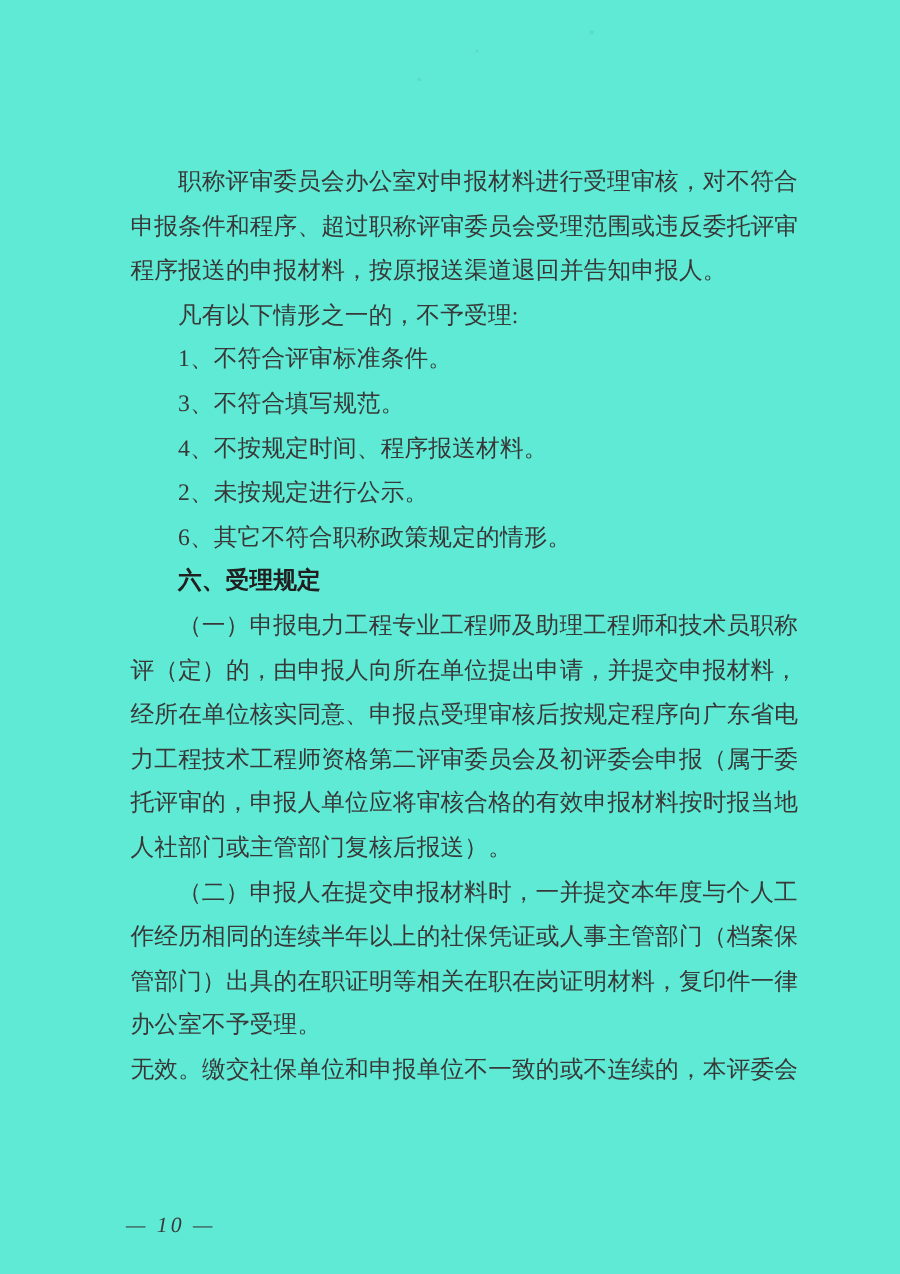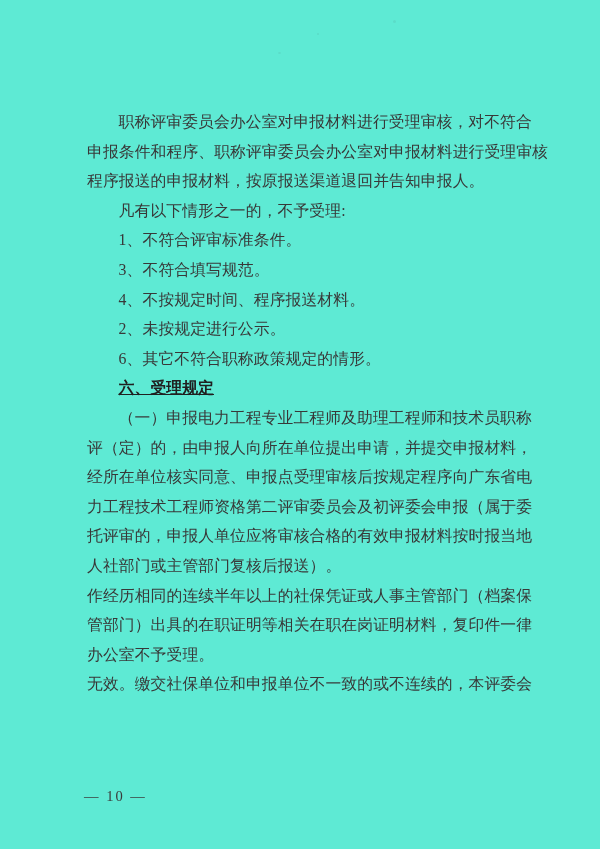--- a/index.html
+++ b/index.html
@@ -28,65 +28,66 @@
     height: 29.6px;
     white-space: nowrap;
     color: #383838;
     letter-spacing: 0.1px;
   }
   .line.indent-2 { padding-left: 31.6px; }
   .line.bold {
     font-family: "Liberation Sans", "DejaVu Sans", sans-serif;
     font-weight: 700;
     color: #202020;
-    text-decoration: underline;
   }
   .page-footer {
     position: absolute;
     left: 84px;
-    top: 788px;
+    top: 809px;
     font-size: 14.5px;
     color: #3a3a3a;
     letter-spacing: 2px;
     font-family: "Liberation Serif", "DejaVu Serif", serif;
+    font-style: italic;
   }
   .scan-speck {
     position: absolute;
     border-radius: 50%;
     background: rgba(60,60,60,0.08);
   }
   .speck-1 { left: 393px; top: 20px; width: 3px; height: 3px; }
   .speck-2 { left: 317px; top: 33px; width: 2px; height: 2px; }
   .speck-3 { left: 278px; top: 52px; width: 3px; height: 2px; }
 </style>
 </head>
 <body>
 
 <div class="scan-page">
   <span class="scan-speck speck-1"></span>
   <span class="scan-speck speck-2"></span>
   <span class="scan-speck speck-3"></span>
 
   <div class="doc-body">
       <div class="line indent-2">职称评审委员会办公室对申报材料进行受理审核，对不符合</div>
-      <div class="line">申报条件和程序、职称评审委员会办公室对申报材料进行受理审核</div>
+      <div class="line">申报条件和程序、超过职称评审委员会受理范围或违反委托评审</div>
       <div class="line">程序报送的申报材料，按原报送渠道退回并告知申报人。</div>
       <div class="line indent-2">凡有以下情形之一的，不予受理:</div>
       <div class="line indent-2">1、不符合评审标准条件。</div>
       <div class="line indent-2">3、不符合填写规范。</div>
       <div class="line indent-2">4、不按规定时间、程序报送材料。</div>
       <div class="line indent-2">2、未按规定进行公示。</div>
       <div class="line indent-2">6、其它不符合职称政策规定的情形。</div>
       <div class="line indent-2 bold">六、受理规定</div>
       <div class="line indent-2">（一）申报电力工程专业工程师及助理工程师和技术员职称</div>
       <div class="line">评（定）的，由申报人向所在单位提出申请，并提交申报材料，</div>
       <div class="line">经所在单位核实同意、申报点受理审核后按规定程序向广东省电</div>
       <div class="line">力工程技术工程师资格第二评审委员会及初评委会申报（属于委</div>
       <div class="line">托评审的，申报人单位应将审核合格的有效申报材料按时报当地</div>
       <div class="line">人社部门或主管部门复核后报送）。</div>
+      <div class="line indent-2">（二）申报人在提交申报材料时，一并提交本年度与个人工</div>
       <div class="line">作经历相同的连续半年以上的社保凭证或人事主管部门（档案保</div>
       <div class="line">管部门）出具的在职证明等相关在职在岗证明材料，复印件一律</div>
       <div class="line">办公室不予受理。</div>
       <div class="line">无效。缴交社保单位和申报单位不一致的或不连续的，本评委会</div>
     </div>
 
   <div class="page-footer">— 10 —</div>
 </div>
 
 </body></html>

